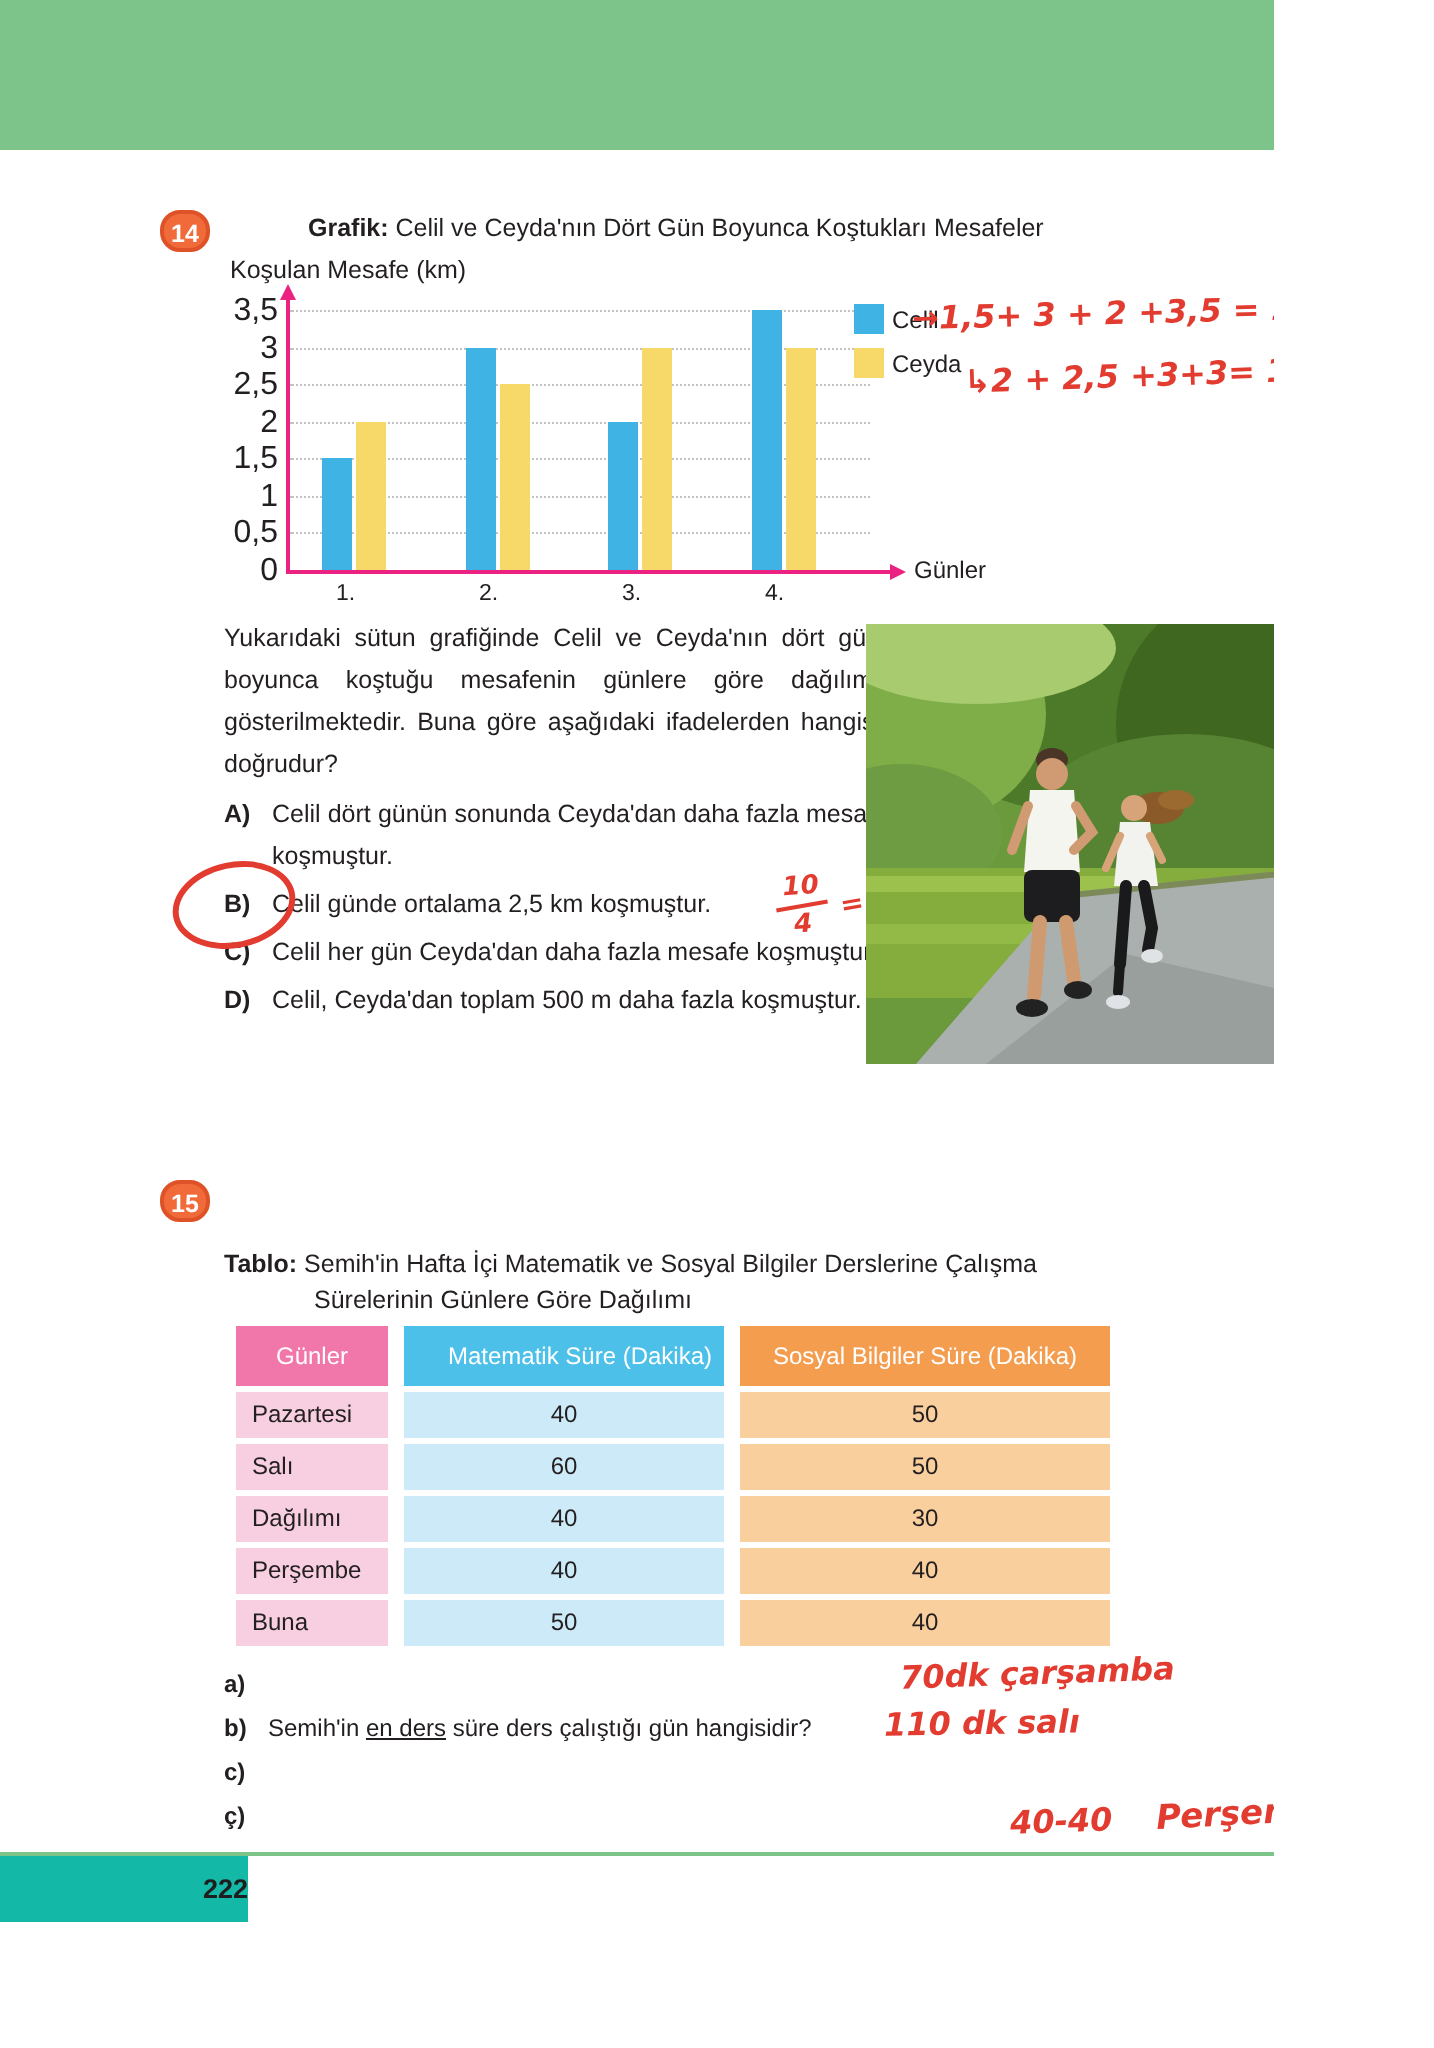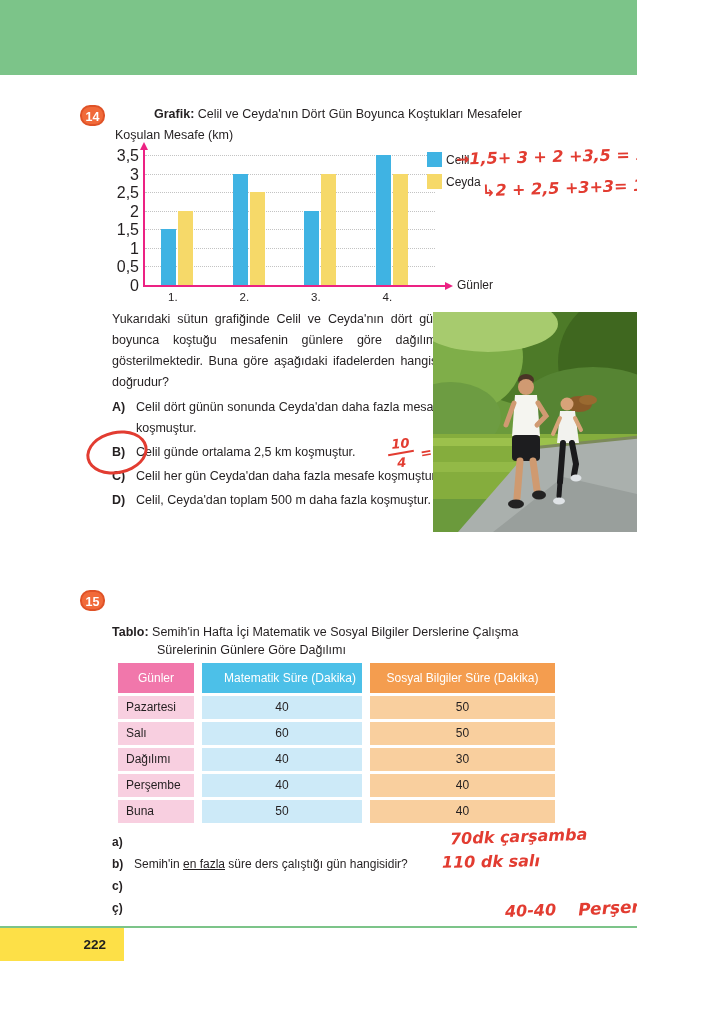--- a/index.html
+++ b/index.html
@@ -2,23 +2,23 @@
 <html><head>
 <meta charset="utf-8">
 <style>
   html,body{margin:0;padding:0;}
   body{font-family:"Liberation Sans","DejaVu Sans",sans-serif;background:#ffffff;color:#2a2a2a;}
   .page{position:relative;width:637px;height:1024px;overflow:hidden;background:#ffffff;}
 
   
   .top-band{position:absolute;left:0;top:0;width:717px;height:75px;background:#7cc489;}
   .bottom-line{position:absolute;left:0;top:926px;width:717px;height:2px;background:#7cc489;}
-  .page-badge{position:absolute;left:0;top:928px;width:124px;height:33px;background:#fde047;
+  .page-badge{position:absolute;left:0;top:928px;width:124px;height:33px;background:#14b8a6;
               font-weight:bold;font-size:13.5px;color:#1e1e1e;text-align:right;line-height:33px;
-              padding-right:18px;box-sizing:border-box;}
+              padding-right:0;box-sizing:border-box;}
 
   
   .qbadge{position:absolute;width:25px;height:21px;background:#f16a3a;border:2px solid #df5227;
           border-radius:10px;color:#fff;font-weight:bold;font-size:12.5px;text-align:center;
           line-height:20px;box-sizing:border-box;}
 
   .title-line{position:absolute;font-size:12.5px;color:#231f20;}
   .title-line b{font-weight:bold;}
 
   
@@ -257,21 +257,21 @@
     <div class="td td-math">50</div>
     <div class="td td-social">40</div>
   </div>
 
   <div class="questions">
     <div class="question">
       <span class="q-letter">a)</span>
     </div>
     <div class="question">
       <span class="q-letter">b)</span>
-      <span><span>Semih'in </span><span class="q-u">en fazla</span><span> süre ders çalıştığı gün hangisidir?</span></span>
+      <span><span>Semih'in </span><span class="q-u">en ders</span><span> süre ders çalıştığı gün hangisidir?</span></span>
     </div>
     <div class="question">
       <span class="q-letter">c)</span>
     </div>
     <div class="question">
       <span class="q-letter">ç)</span>
     </div>
   </div>
 
   <div class="hw hw-a">70dk çarşamba</div>

